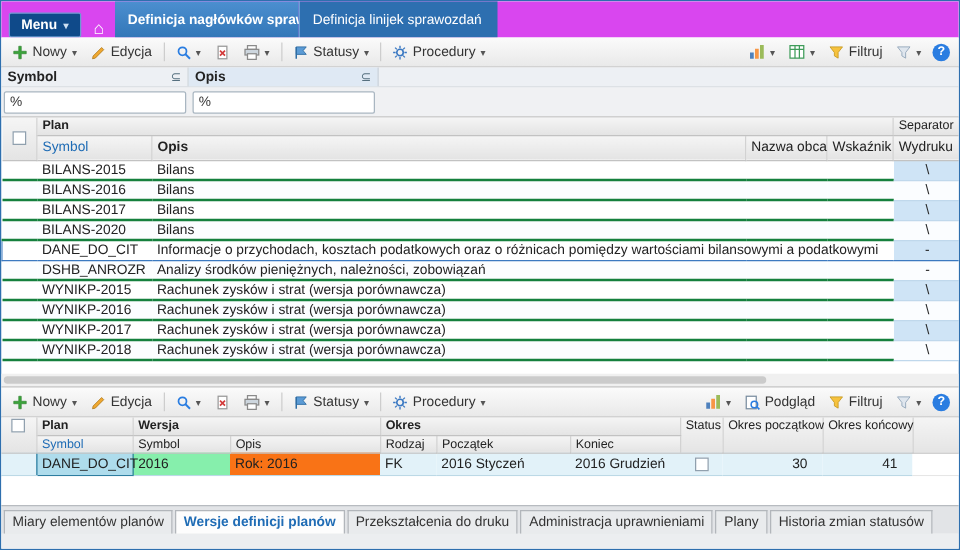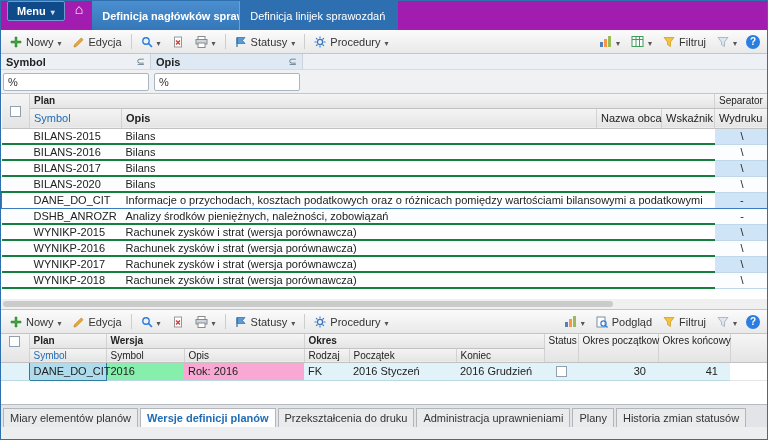--- a/index.html
+++ b/index.html
@@ -1,20 +1,20 @@
 <!DOCTYPE html>
 <html><head>
 <meta charset="utf-8">
 <style>
   *{box-sizing:border-box;margin:0;padding:0}
   body{font-family:"Liberation Sans",sans-serif;font-size:11px;color:#222;background:#fff}
   .window{width:768px;height:440px;border:1px solid #2e6fae;overflow:hidden;display:flex;flex-direction:column;background:#fff}
 
   
-  .topbar{flex:0 0 29px;background:#a21caf;display:flex;align-items:flex-start;color:#fff}
+  .topbar{flex:0 0 29px;background:#d946ef;display:flex;align-items:flex-end;color:#fff}
   .menu-btn{margin-left:6px;background:#0f4a8a;border:1px solid #6a9cd0;border-radius:2px;padding:3px 9px;font-weight:bold;display:flex;align-items:center;gap:5px;cursor:pointer}
   .chev::after{content:"▾";font-size:8px;line-height:1;color:#555}
   .topbar .chev::after{color:#cfe0f2}
   .home-icon{margin:0 9px 0 10px;font-size:14px;cursor:pointer}
   .home-icon::after{content:"⌂"}
   .ttab{height:29px;display:flex;align-items:center;padding:0 10px;white-space:nowrap;overflow:hidden;cursor:pointer}
   .ttab.active{background:linear-gradient(#4c8fd0,#3377b8);flex:0 0 148px;border-right:1px solid #6aa0d4;font-weight:bold}
   .ttab.inactive{background:#2d6fb0;flex:0 0 158px}
   .topbar-right{margin-left:auto;display:flex;align-items:center;gap:9px;padding-right:9px}
   .apps-icon{display:inline-grid;grid-template-columns:5px 5px;grid-gap:2px;cursor:pointer}
@@ -62,21 +62,21 @@
 
   .hscroll{flex:0 0 11px;background:#f0f0f0;border-bottom:1px solid #c5c5c5;position:relative}
   .hthumb{position:absolute;left:2px;top:2px;width:610px;height:6px;background:#cbcbcb;border-radius:3px;cursor:pointer}
 
   .grid2wrap{flex:0 0 47px;overflow:visible}
   .g2-group th,.g2-cols th{height:14px;font-size:10px;vertical-align:middle}
   .g2 thead th[rowspan]{vertical-align:top;padding-top:1px}
   .g2 tbody td{height:18px;background:#e2f2f9;border-bottom:1px solid #bcd9e6}
   .g2 td.v-sym{background:#aedcec;border:1px solid #2d7da0}
   .g2 td.v-ver{background:#86efac}
-  .g2 td.v-opis{background:#f9a8d4}
+  .g2 td.v-opis{background:#f97316}
   .g2 td.v-fill{background:#fff;border-bottom:1px solid #e6e6e6}
   .num{text-align:right;padding-right:12px}
   .ctr{text-align:center}
   .g2-fill{flex:1;background:#fff}
 
   
   .btabs{flex:0 0 23px;background:#e2e4e7;border-top:1px solid #b7bbc0;display:flex;align-items:flex-end;gap:2px;padding:2px 2px 0 2px}
   .btab{border:1px solid #b2b6bb;border-bottom:none;background:#e9ebed;padding:3px 6px;white-space:nowrap;cursor:pointer;color:#333;overflow:hidden}
   .btab.active{background:#fdfdfd;color:#1f6cb5;font-weight:bold}
   .bottom-strip{flex:0 0 12px;background:#eceef0}

